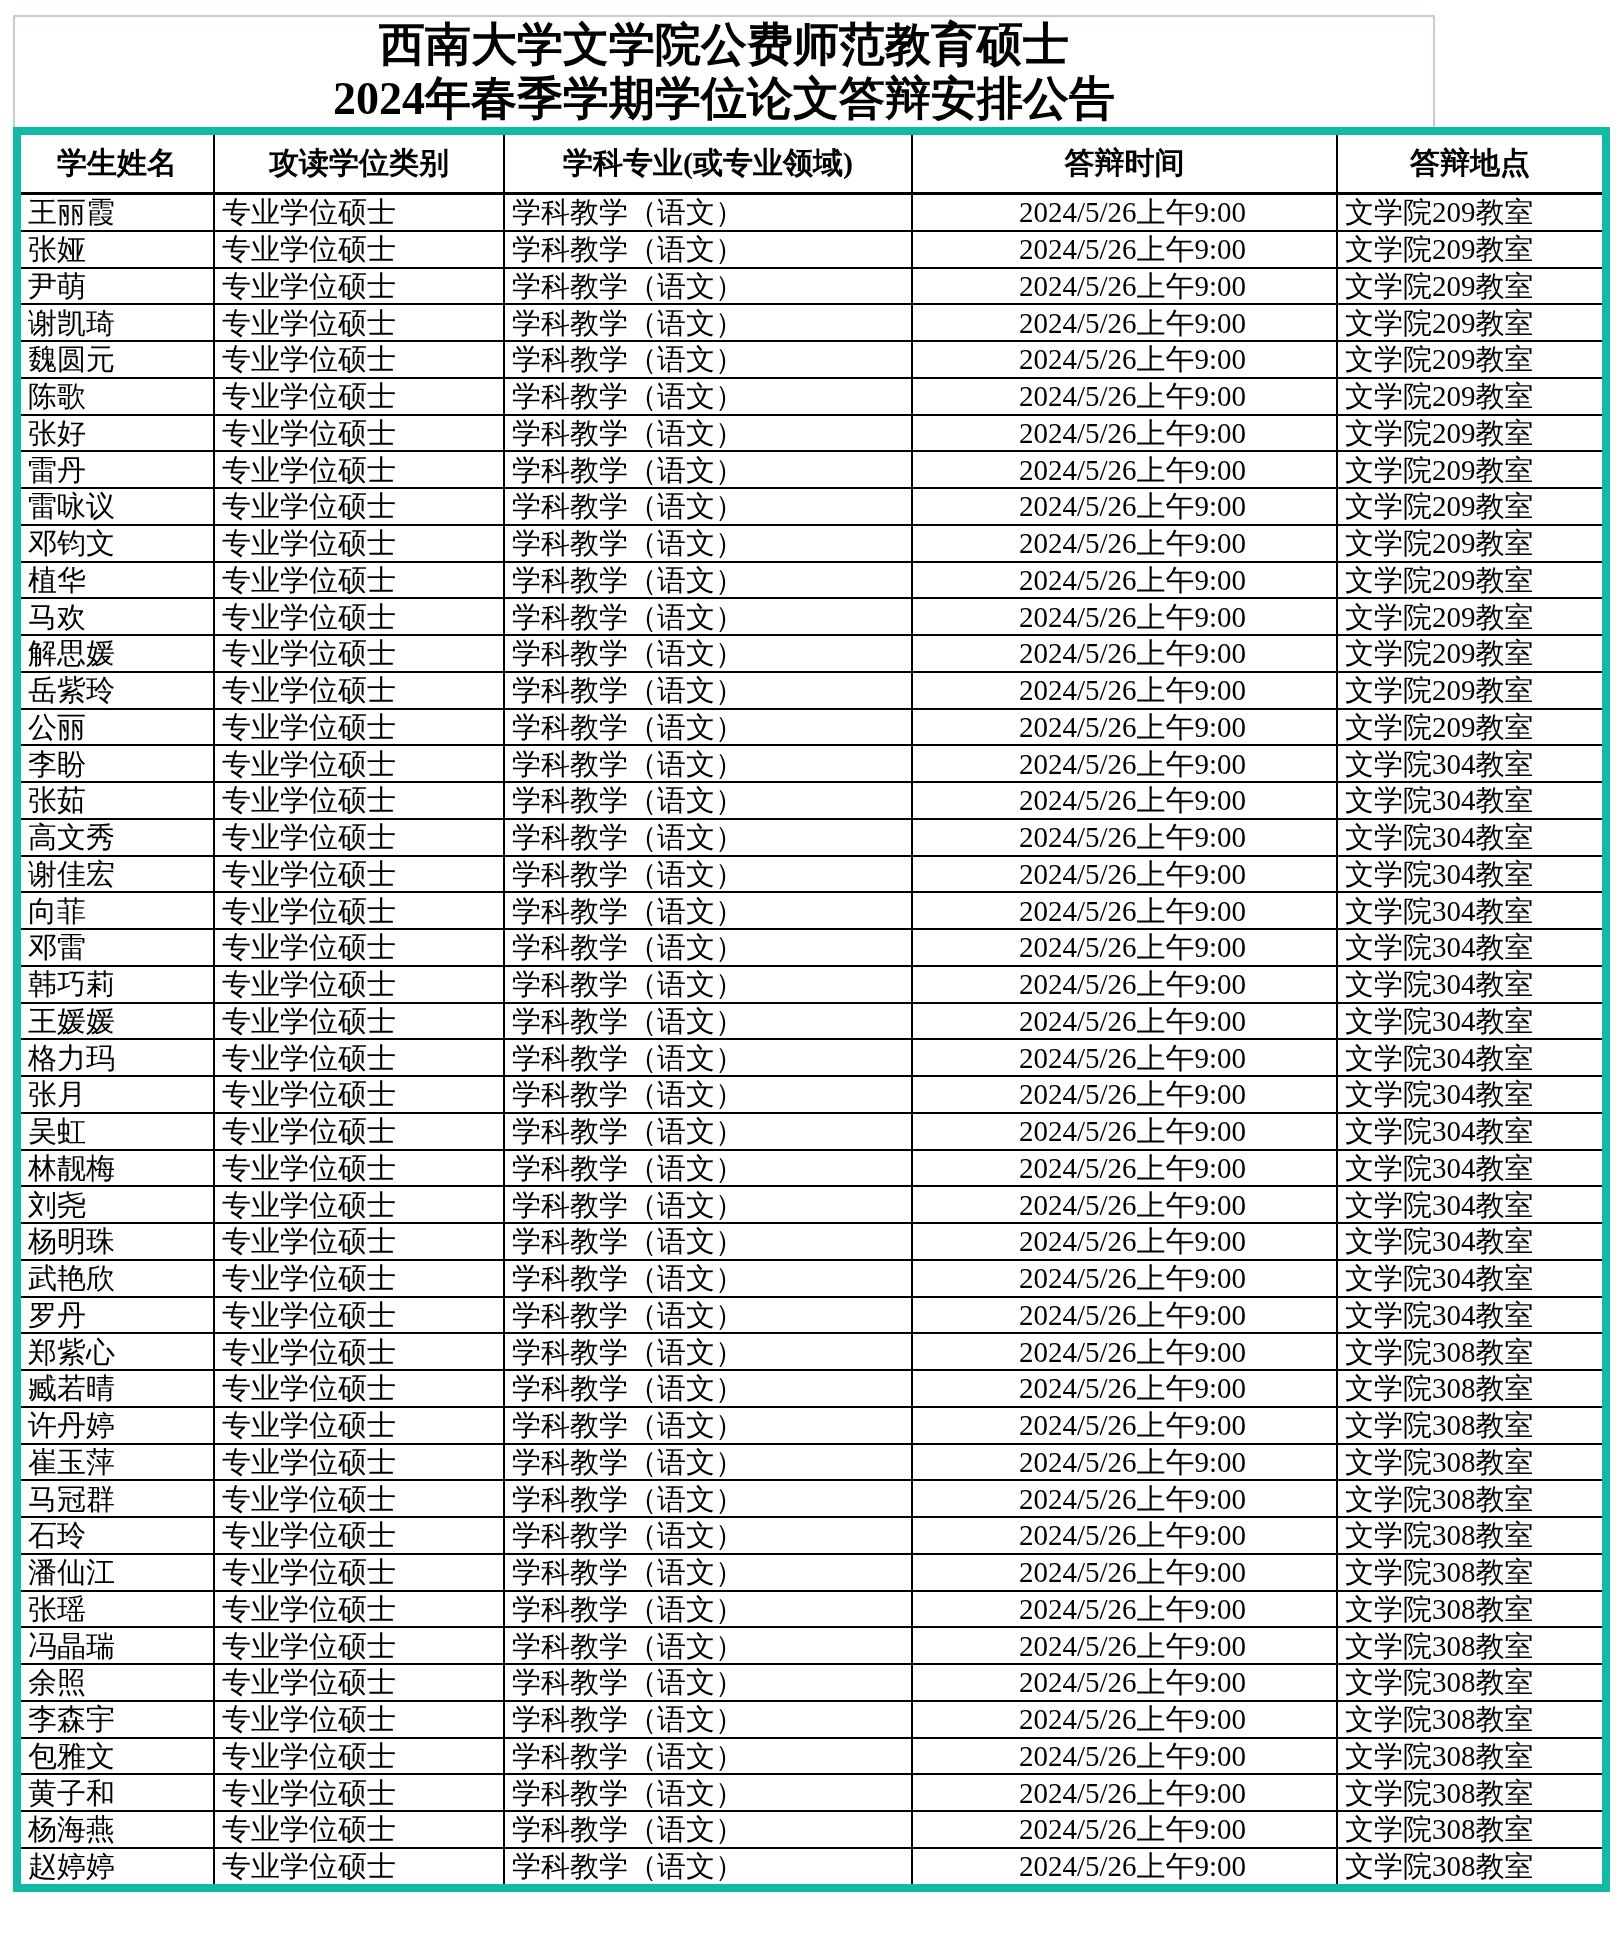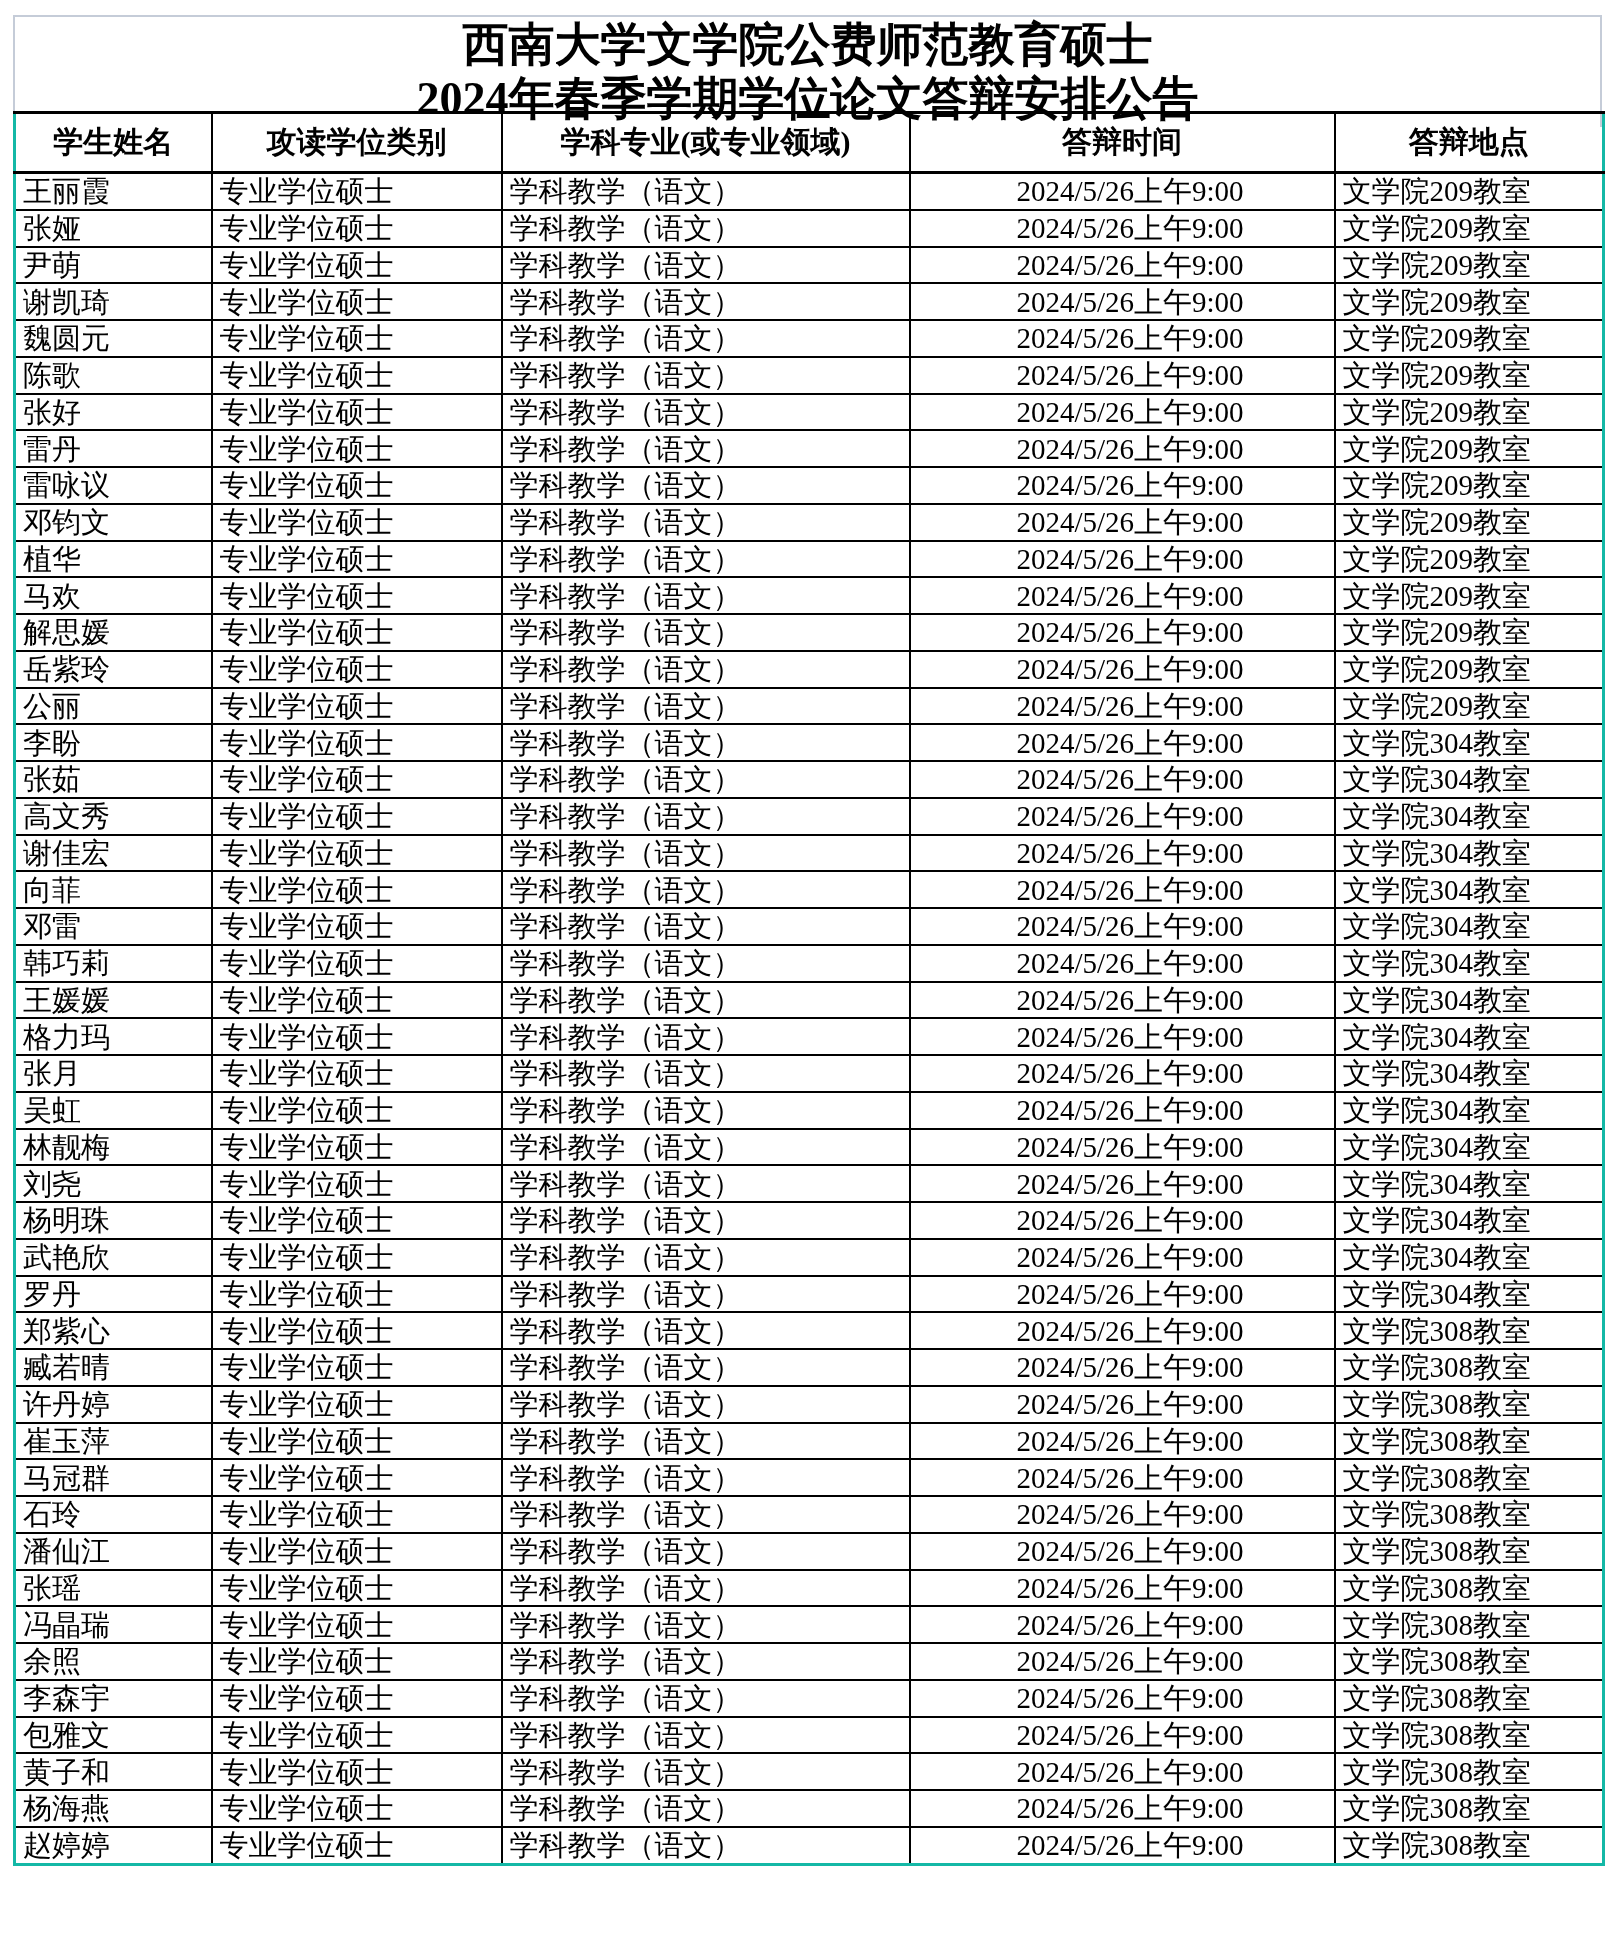--- a/index.html
+++ b/index.html
@@ -6,40 +6,40 @@
   .page{
     position:relative;
     width:1618px;height:1934px;
     background:#ffffff;
     color:#000000;
     font-family:"Liberation Serif","DejaVu Serif",serif;
     overflow:hidden;
   }
   .title-box{
     position:absolute;left:13px;top:15px;
-    width:1589px;height:112px;
+    width:1422px;height:112px;
     box-sizing:border-box;
     border:2px solid #c5ccd8;
     border-bottom:none;
     display:flex;flex-direction:column;
     justify-content:center;align-items:center;
   }
   .title-line{
     font-weight:bold;
     font-size:46px;
     line-height:54px;
     white-space:nowrap;
     text-align:center;
   }
   table.schedule{
-    position:absolute;left:13px;top:111px;
+    position:absolute;left:13px;top:127px;
     width:1589px;
     border-collapse:collapse;
     table-layout:fixed;
-    border:3px solid #14b8a6;
+    border:8px solid #14b8a6;
   }
   col.c1{width:197px;}
   col.c2{width:290px;}
   col.c3{width:408px;}
   col.c4{width:425px;}
   col.c5{width:269px;}
   th{
     font-weight:bold;
     font-size:30px;
     height:57px;

